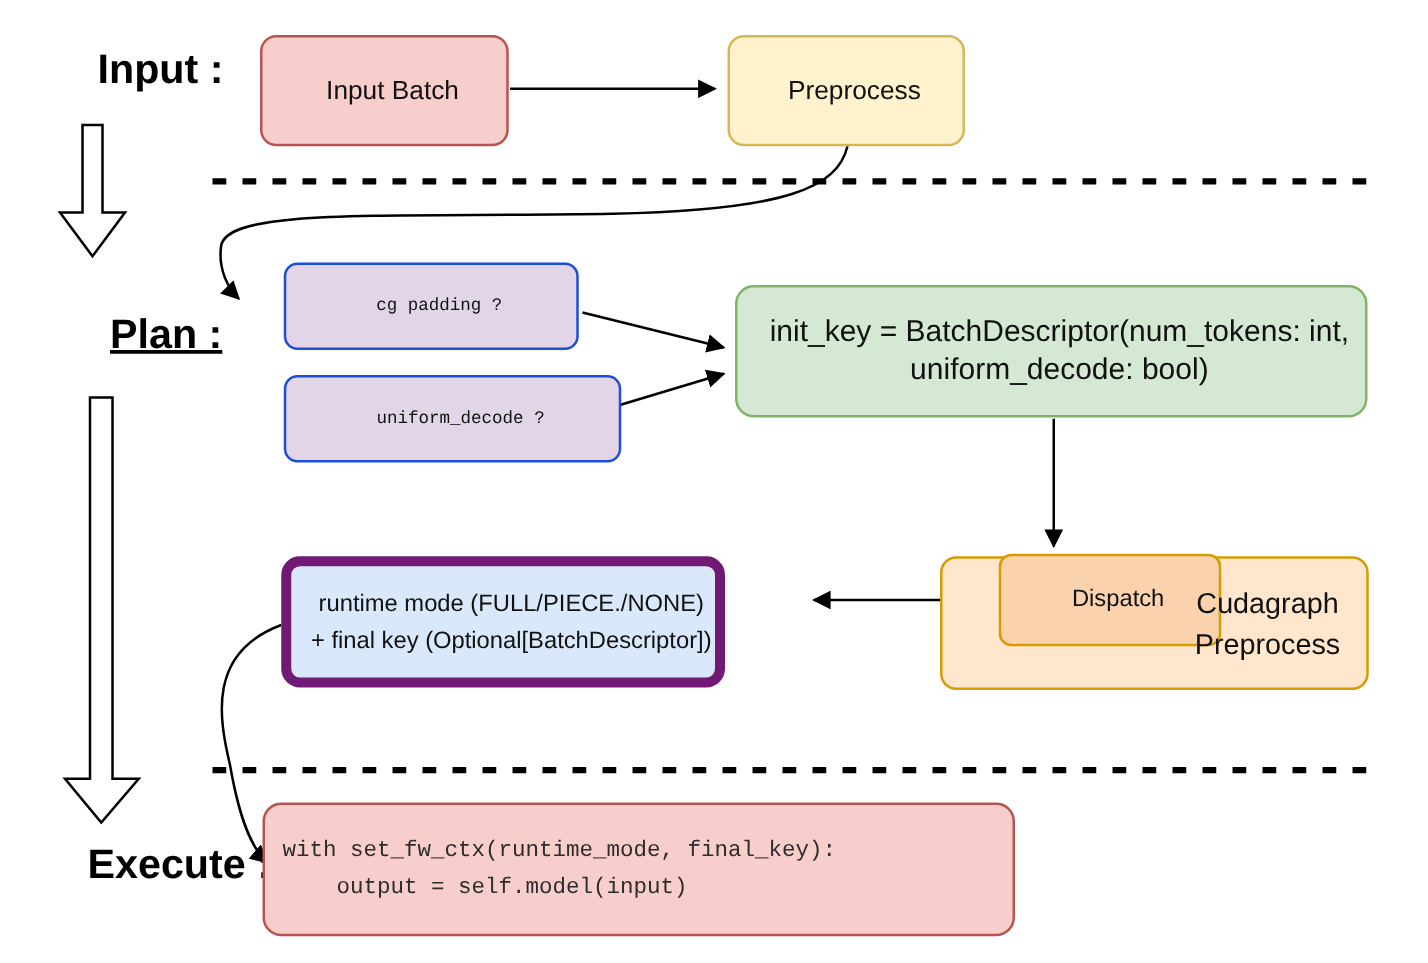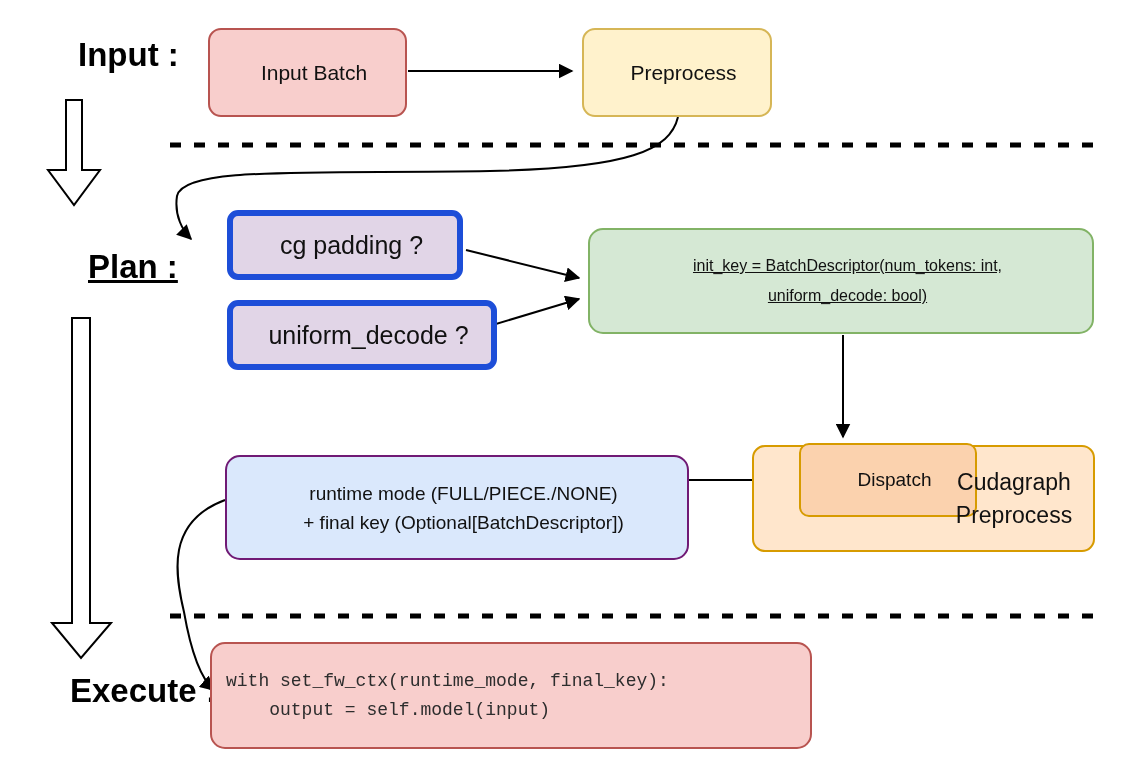--- a/index.html
+++ b/index.html
@@ -30,50 +30,51 @@
     left:208px; top:28px; width:199px; height:89px;
     background:#f8cecc; border:2px solid #b85450; border-radius:13px;
     font-size:21px;
   }
   .node-preprocess {
     left:582px; top:28px; width:190px; height:89px;
     background:#fff2cc; border:2px solid #d6b656; border-radius:13px;
     font-size:21px;
   }
   .node-purple {
-    background:#e1d5e7; border:6px solid #1d4ed8; border-radius:11px;
-    font-size:25px;
+    background:#e1d5e7; border:2px solid #1d4ed8; border-radius:11px;
+    font-size:14px;
+    font-family:Liberation Mono, monospace;
   }
   .node-cg-padding { left:227px; top:210px; width:236px; height:70px; }
   .node-uniform-decode { left:227px; top:300px; width:270px; height:70px; }
 
   .node-init-key {
     left:588px; top:228px; width:506px; height:106px;
     background:#d5e8d4; border:2px solid #82b366; border-radius:15px;
-    font-size:16px; line-height:30px;text-decoration:underline;
+    font-size:24px; line-height:30px;
   }
 
   .node-cudagraph-outer {
     left:752px; top:445px; width:343px; height:107px;
     background:#ffe6cc; border:2px solid #d79b00; border-radius:13px;
   }
   .node-dispatch {
     left:799px; top:443px; width:178px; height:74px;
     background:#fbd2ae; border:2px solid #d79b00; border-radius:10px;
     font-size:19px;
   }
   .cudagraph-label {
     position:absolute; left:928px; top:466px; width:172px;
     text-align:center; font-size:23px; line-height:33px; color:#111111;
   }
 
   .node-runtime-mode {
-    left:225px; top:445px; width:464px; height:105px;
-    background:#dae8fc; border:2px solid #701a75; border-radius:15px;
-    font-size:19px; line-height:29px;margin-top:10px;
+    left:225px; top:445px; width:355px; height:105px;
+    background:#dae8fc; border:8px solid #701a75; border-radius:15px;
+    font-size:19px; line-height:29px;
   }
 
   .node-execute-code {
     left:210px; top:642px; width:602px; height:107px;
     background:#f8cecc; border:2px solid #b85450; border-radius:15px;
     align-items:flex-start; justify-content:center;
     padding-left:14px; text-align:left;
     font-family:"Liberation Mono", monospace;
     font-size:18px; line-height:29px; color:#2d2d2d;
   }

